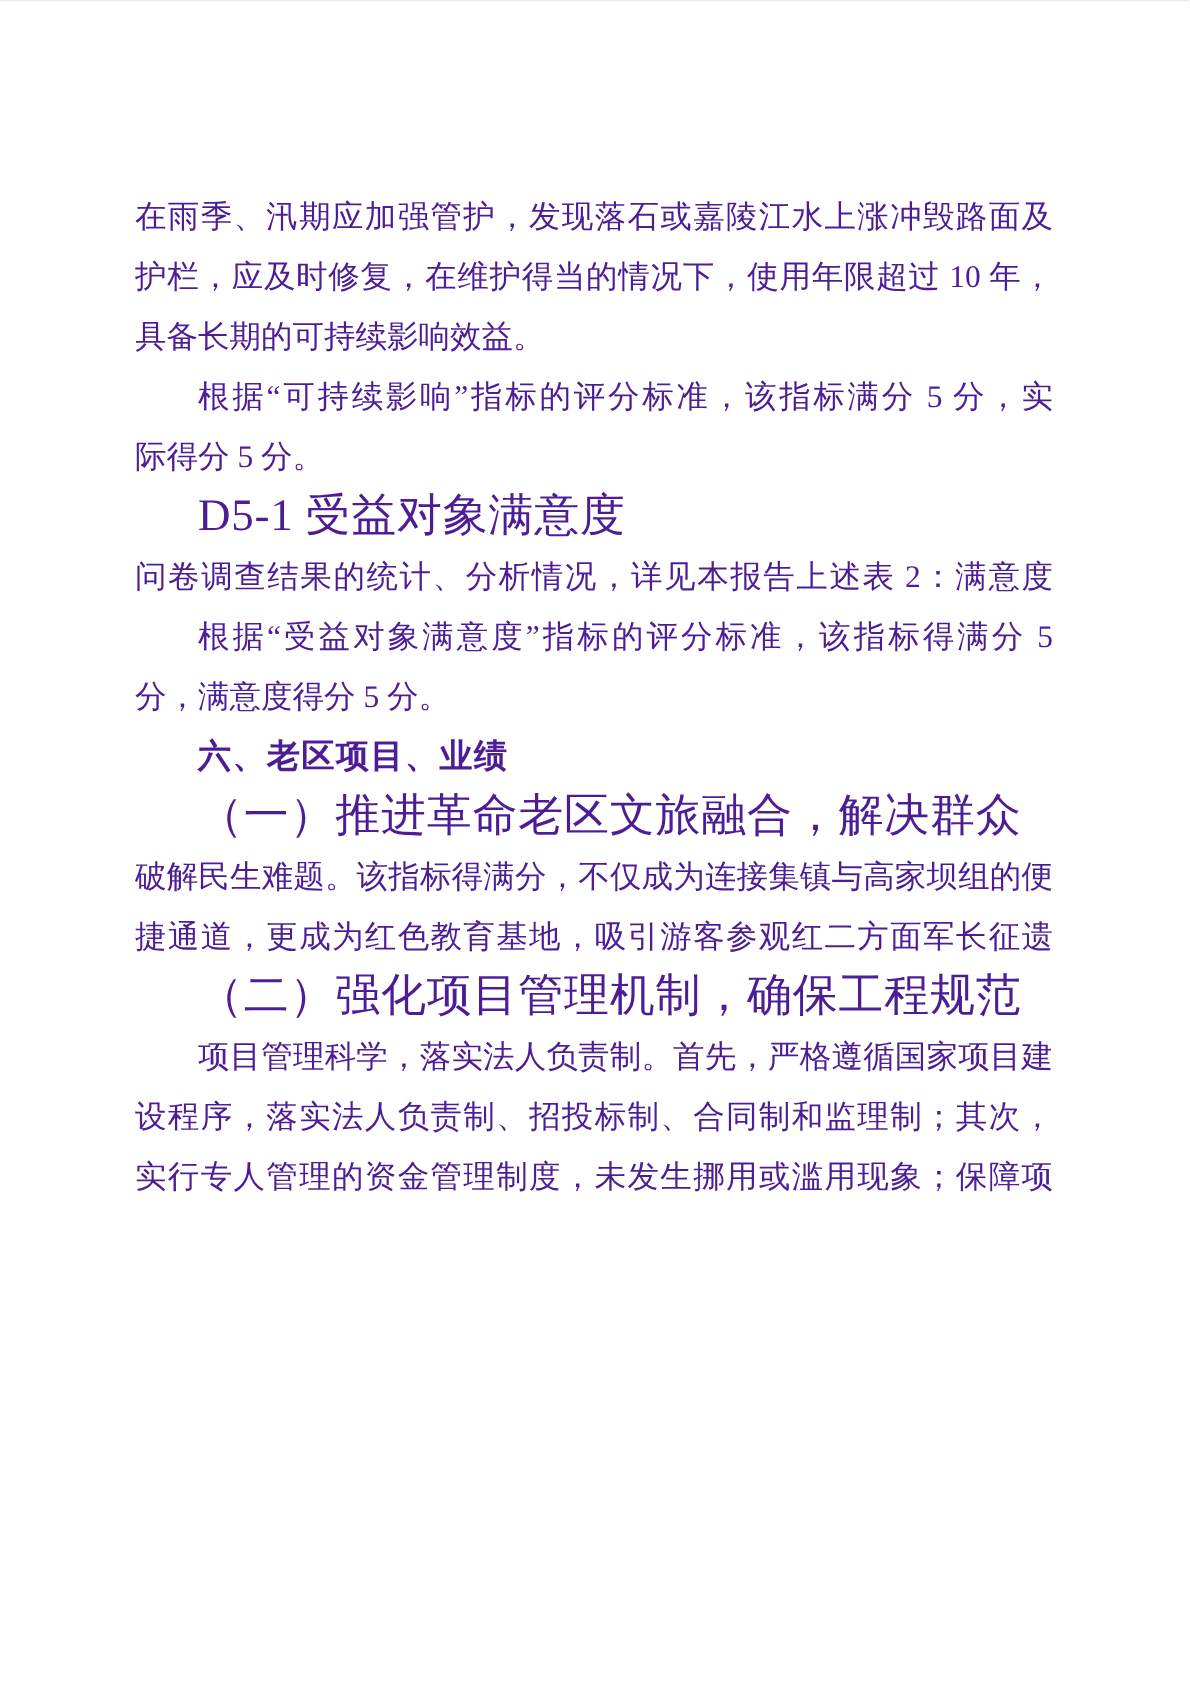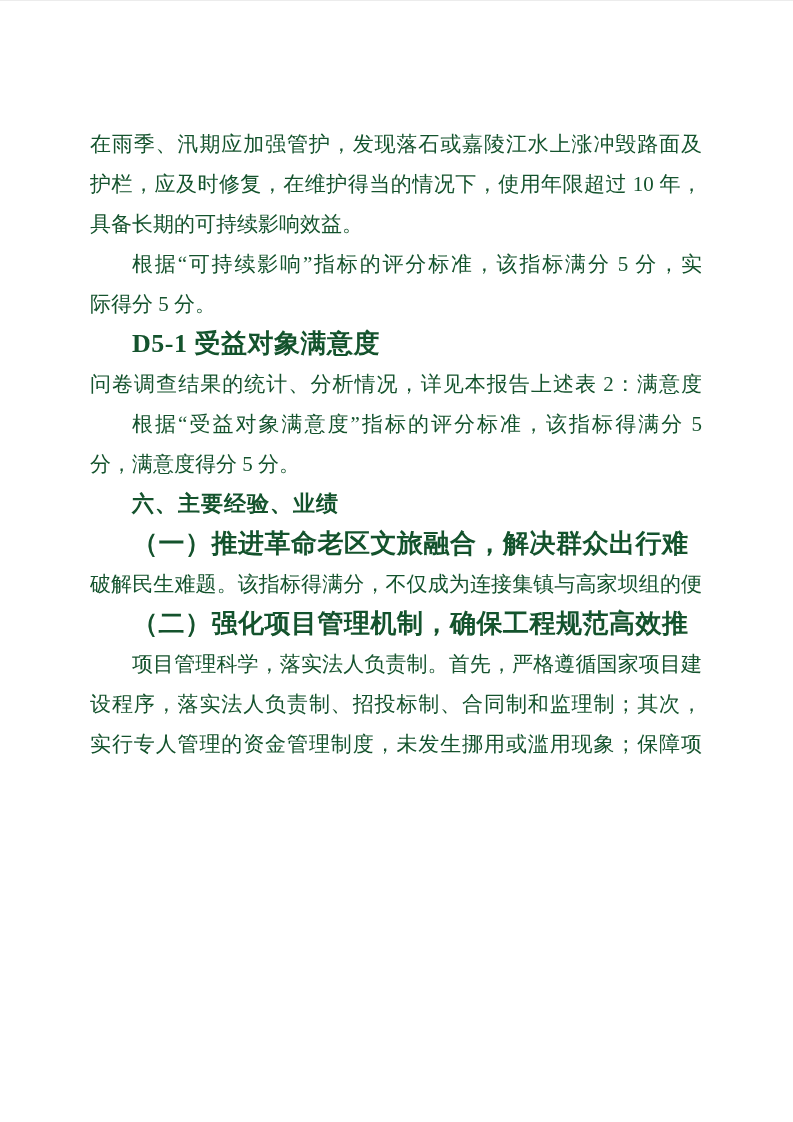--- a/index.html
+++ b/index.html
@@ -20,37 +20,37 @@
     position: absolute;
     left: 90px;
     top: 123px;
     width: 612px;
   }
   .ln {
     font-family: "Liberation Serif", "DejaVu Serif", serif;
     font-size: 21px;
     line-height: 40px;
     height: 40px;
-    color: #14532d;
+    color: #4c1d95;
     text-align: left;
     overflow: hidden;
   }
   
   .j {
     text-align: justify;
     text-align-last: justify;
   }
   
   .ind {
     text-indent: 42px;
   }
   
   .hb {
-    font-weight: 700;
-    font-size: 26px;
+    font-weight: 400;
+    font-size: 30px;
     letter-spacing: 0.5px;
   }
   
   .hs {
     font-family: "Liberation Sans", "DejaVu Sans", sans-serif;
     font-weight: 700;
     font-size: 22px;
     letter-spacing: 1px;
   }
 </style>
@@ -67,25 +67,26 @@
     <div class="ln j ind">根据“可持续影响”指标的评分标准，该指标满分 5 分，实</div>
     <div class="ln">际得分 5 分。</div>
 
     <div class="ln hb ind">D5-1 受益对象满意度</div>
 
     <div class="ln j">问卷调查结果的统计、分析情况，详见本报告上述表 2：满意度</div>
 
     <div class="ln j ind">根据“受益对象满意度”指标的评分标准，该指标得满分 5</div>
     <div class="ln">分，满意度得分 5 分。</div>
 
-    <div class="ln hs ind">六、主要经验、业绩</div>
+    <div class="ln hs ind">六、老区项目、业绩</div>
 
     <div class="ln hb ind">（一）推进革命老区文旅融合，解决群众出行难题</div>
 
     <div class="ln j">破解民生难题。该指标得满分，不仅成为连接集镇与高家坝组的便</div>
+    <div class="ln j">捷通道，更成为红色教育基地，吸引游客参观红二方面军长征遗</div>
 
     <div class="ln hb ind">（二）强化项目管理机制，确保工程规范高效推进</div>
 
     <div class="ln j ind">项目管理科学，落实法人负责制。首先，严格遵循国家项目建</div>
     <div class="ln j">设程序，落实法人负责制、招投标制、合同制和监理制；其次，</div>
     <div class="ln j">实行专人管理的资金管理制度，未发生挪用或滥用现象；保障项</div>
 
   </div>
 </div>
 

